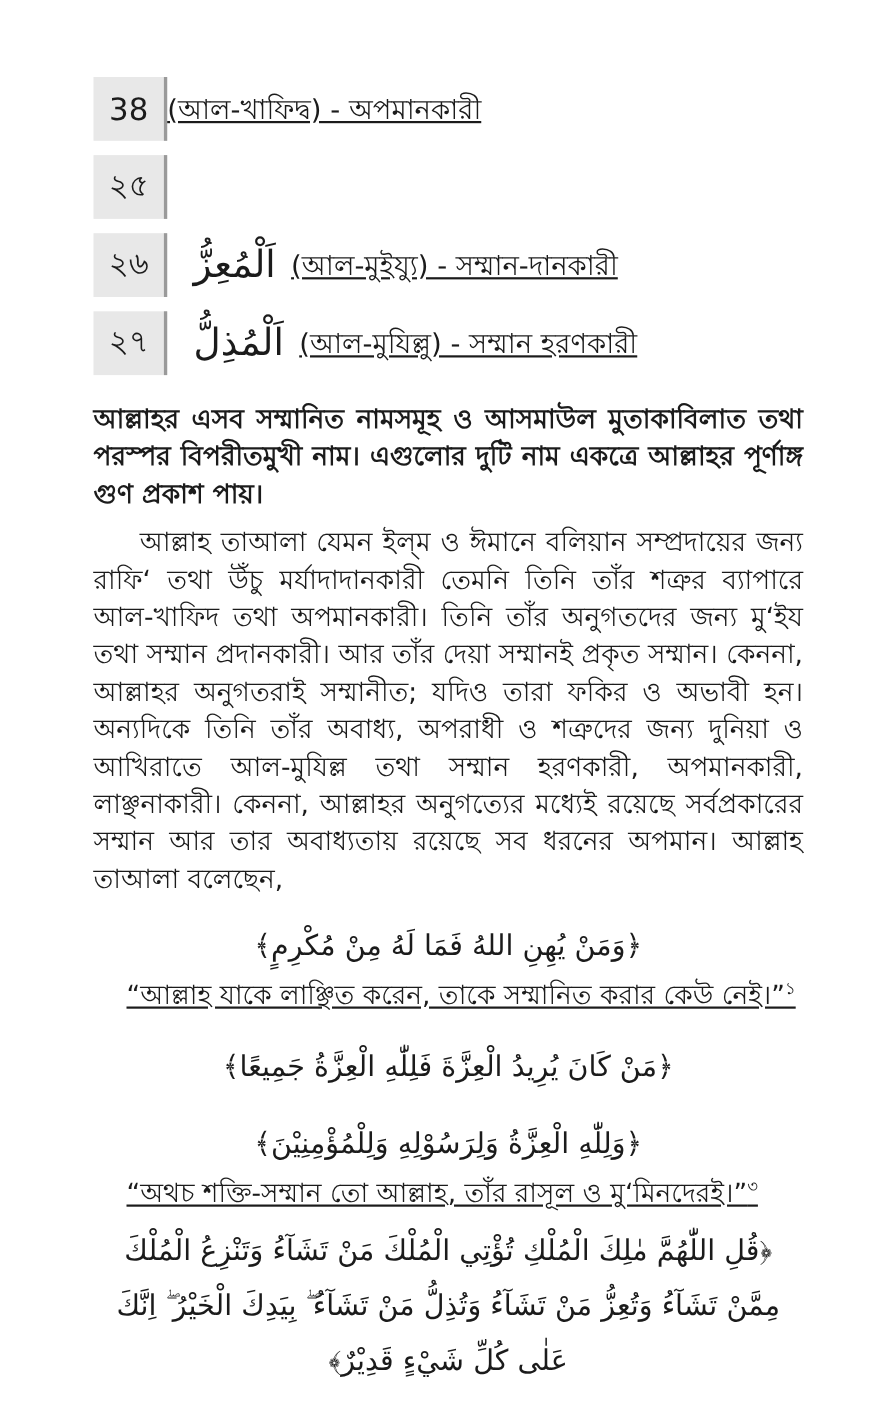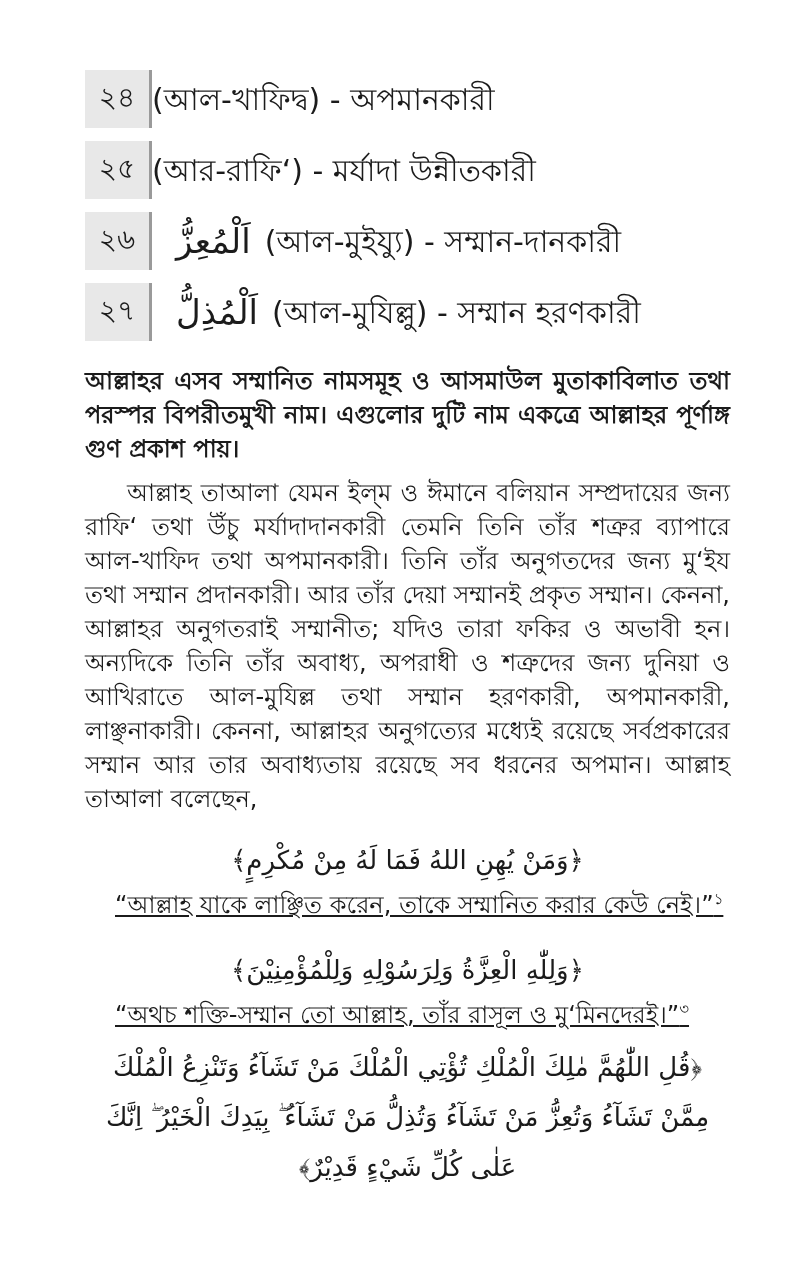--- a/index.html
+++ b/index.html
@@ -43,23 +43,24 @@
   }
   .entry-arabic {
     direction: rtl;
     font-size: 34px;
     line-height: 58px;
     margin: 0 14px 0 24px;
     font-family: "DejaVu Sans", sans-serif;
     white-space: nowrap;
   }
   .entry-label {
-    font-size: 30px;
+    font-size: 25px;
     white-space: nowrap;
     padding-top: 4px;
+    text-decoration: underline;
   }
   
   .para {
     font-size: 24px;
     line-height: 34px;
     text-align: justify;
     margin: 0;
   }
   .para-first { margin-top: 10px; margin-bottom: 10px; font-weight: bold; }
   .para-indent { text-indent: 42px; }
@@ -92,46 +93,46 @@
     font-size: 15px;
     line-height: 0;
   }
 </style>
 </head>
 <body>
 
 <div class="page">
 
   <div class="entry">
-    <div class="entry-num">২৪</div>
+    <div class="entry-num">38</div>
     <div class="entry-label">(আল-খাফিদ্ব) - অপমানকারী</div>
   </div>
 
   <div class="entry">
     <div class="entry-num">২৫</div>
-    <div class="entry-label">(আর-রাফি‘) - মর্যাদা উন্নীতকারী</div>
   </div>
 
   <div class="entry">
     <div class="entry-num">২৬</div>
     <div class="entry-arabic" dir="rtl">اَلْمُعِزُّ</div>
     <div class="entry-label">(আল-মুইয্যু) - সম্মান-দানকারী</div>
   </div>
 
   <div class="entry">
     <div class="entry-num">২৭</div>
     <div class="entry-arabic" dir="rtl">اَلْمُذِلُّ</div>
     <div class="entry-label">(আল-মুযিল্লু) - সম্মান হরণকারী</div>
   </div>
 
   <p class="para para-first">আল্লাহর এসব সম্মানিত নামসমূহ ও আসমাউল মুতাকাবিলাত তথা পরস্পর বিপরীতমুখী নাম। এগুলোর দুটি নাম একত্রে আল্লাহর পূর্ণাঙ্গ গুণ প্রকাশ পায়।</p>
   <p class="para para-indent">আল্লাহ তাআলা যেমন ইল্‌ম ও ঈমানে বলিয়ান সম্প্রদায়ের জন্য রাফি‘ তথা উঁচু মর্যাদাদানকারী তেমনি তিনি তাঁর শত্রুর ব্যাপারে আল-খাফিদ তথা অপমানকারী। তিনি তাঁর অনুগতদের জন্য মু‘ইয তথা সম্মান প্রদানকারী। আর তাঁর দেয়া সম্মানই প্রকৃত সম্মান। কেননা, আল্লাহর অনুগতরাই সম্মানীত; যদিও তারা ফকির ও অভাবী হন। অন্যদিকে তিনি তাঁর অবাধ্য, অপরাধী ও শত্রুদের জন্য দুনিয়া ও আখিরাতে আল-মুযিল্ল তথা সম্মান হরণকারী, অপমানকারী, লাঞ্ছনাকারী। কেননা, আল্লাহর অনুগত্যের মধ্যেই রয়েছে সর্বপ্রকারের সম্মান আর তার অবাধ্যতায় রয়েছে সব ধরনের অপমান। আল্লাহ তাআলা বলেছেন,</p>
 
   <div class="verse" dir="rtl">﴿وَمَنْ يُهِنِ اللهُ فَمَا لَهُ مِنْ مُكْرِمٍ﴾</div>
   <p class="translation"><span>“আল্লাহ যাকে লাঞ্ছিত করেন, তাকে সম্মানিত করার কেউ নেই।”</span><sup class="fn-ref">১</sup></p>
 
+  <div class="verse" dir="rtl">﴿مَنْ كَانَ يُرِيدُ الْعِزَّةَ فَلِلّٰهِ الْعِزَّةُ جَمِيعًا﴾</div>
 
   <div class="verse" dir="rtl">﴿وَلِلّٰهِ الْعِزَّةُ وَلِرَسُوْلِهِ وَلِلْمُؤْمِنِيْنَ﴾</div>
   <p class="translation"><span>“অথচ শক্তি-সম্মান তো আল্লাহ, তাঁর রাসূল ও মু‘মিনদেরই।”</span><sup class="fn-ref">৩</sup></p>
 
   <div class="verse-long" dir="rtl">﴿قُلِ اللّٰهُمَّ مٰلِكَ الْمُلْكِ تُؤْتِي الْمُلْكَ مَنْ تَشَآءُ وَتَنْزِعُ الْمُلْكَ مِمَّنْ تَشَآءُ وَتُعِزُّ مَنْ تَشَآءُ وَتُذِلُّ مَنْ تَشَآءُ ۖ بِيَدِكَ الْخَيْرُ ۖ اِنَّكَ عَلٰى كُلِّ شَيْءٍ قَدِيْرٌ﴾</div>
 
 </div>
 
 </body></html>

